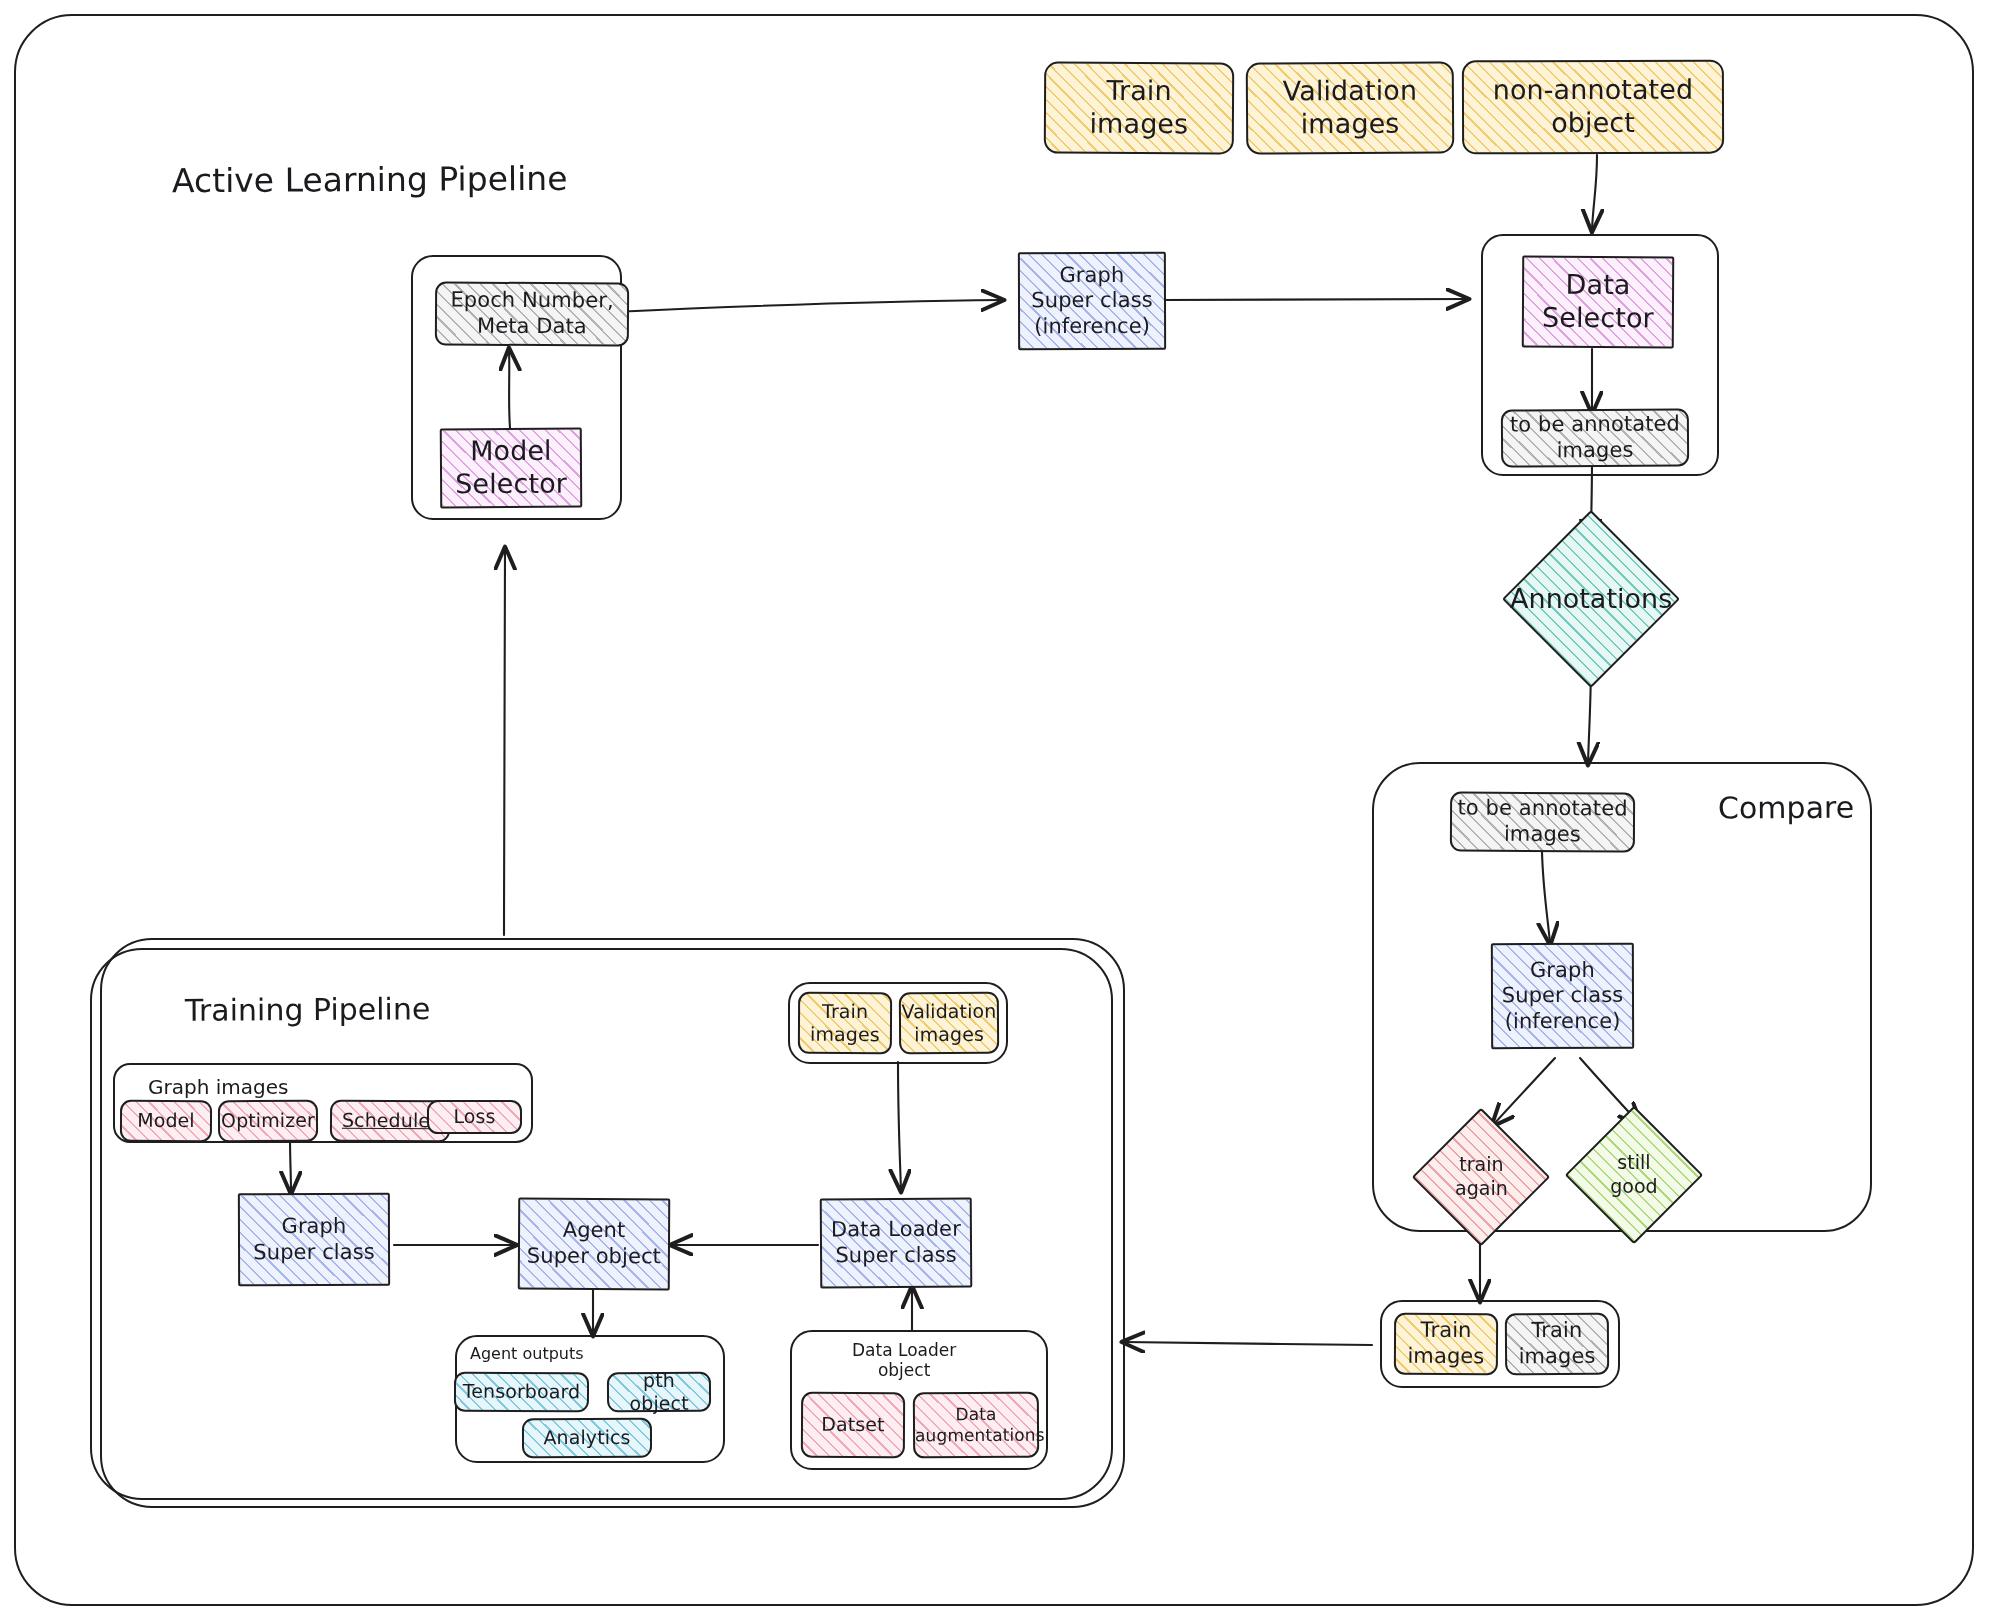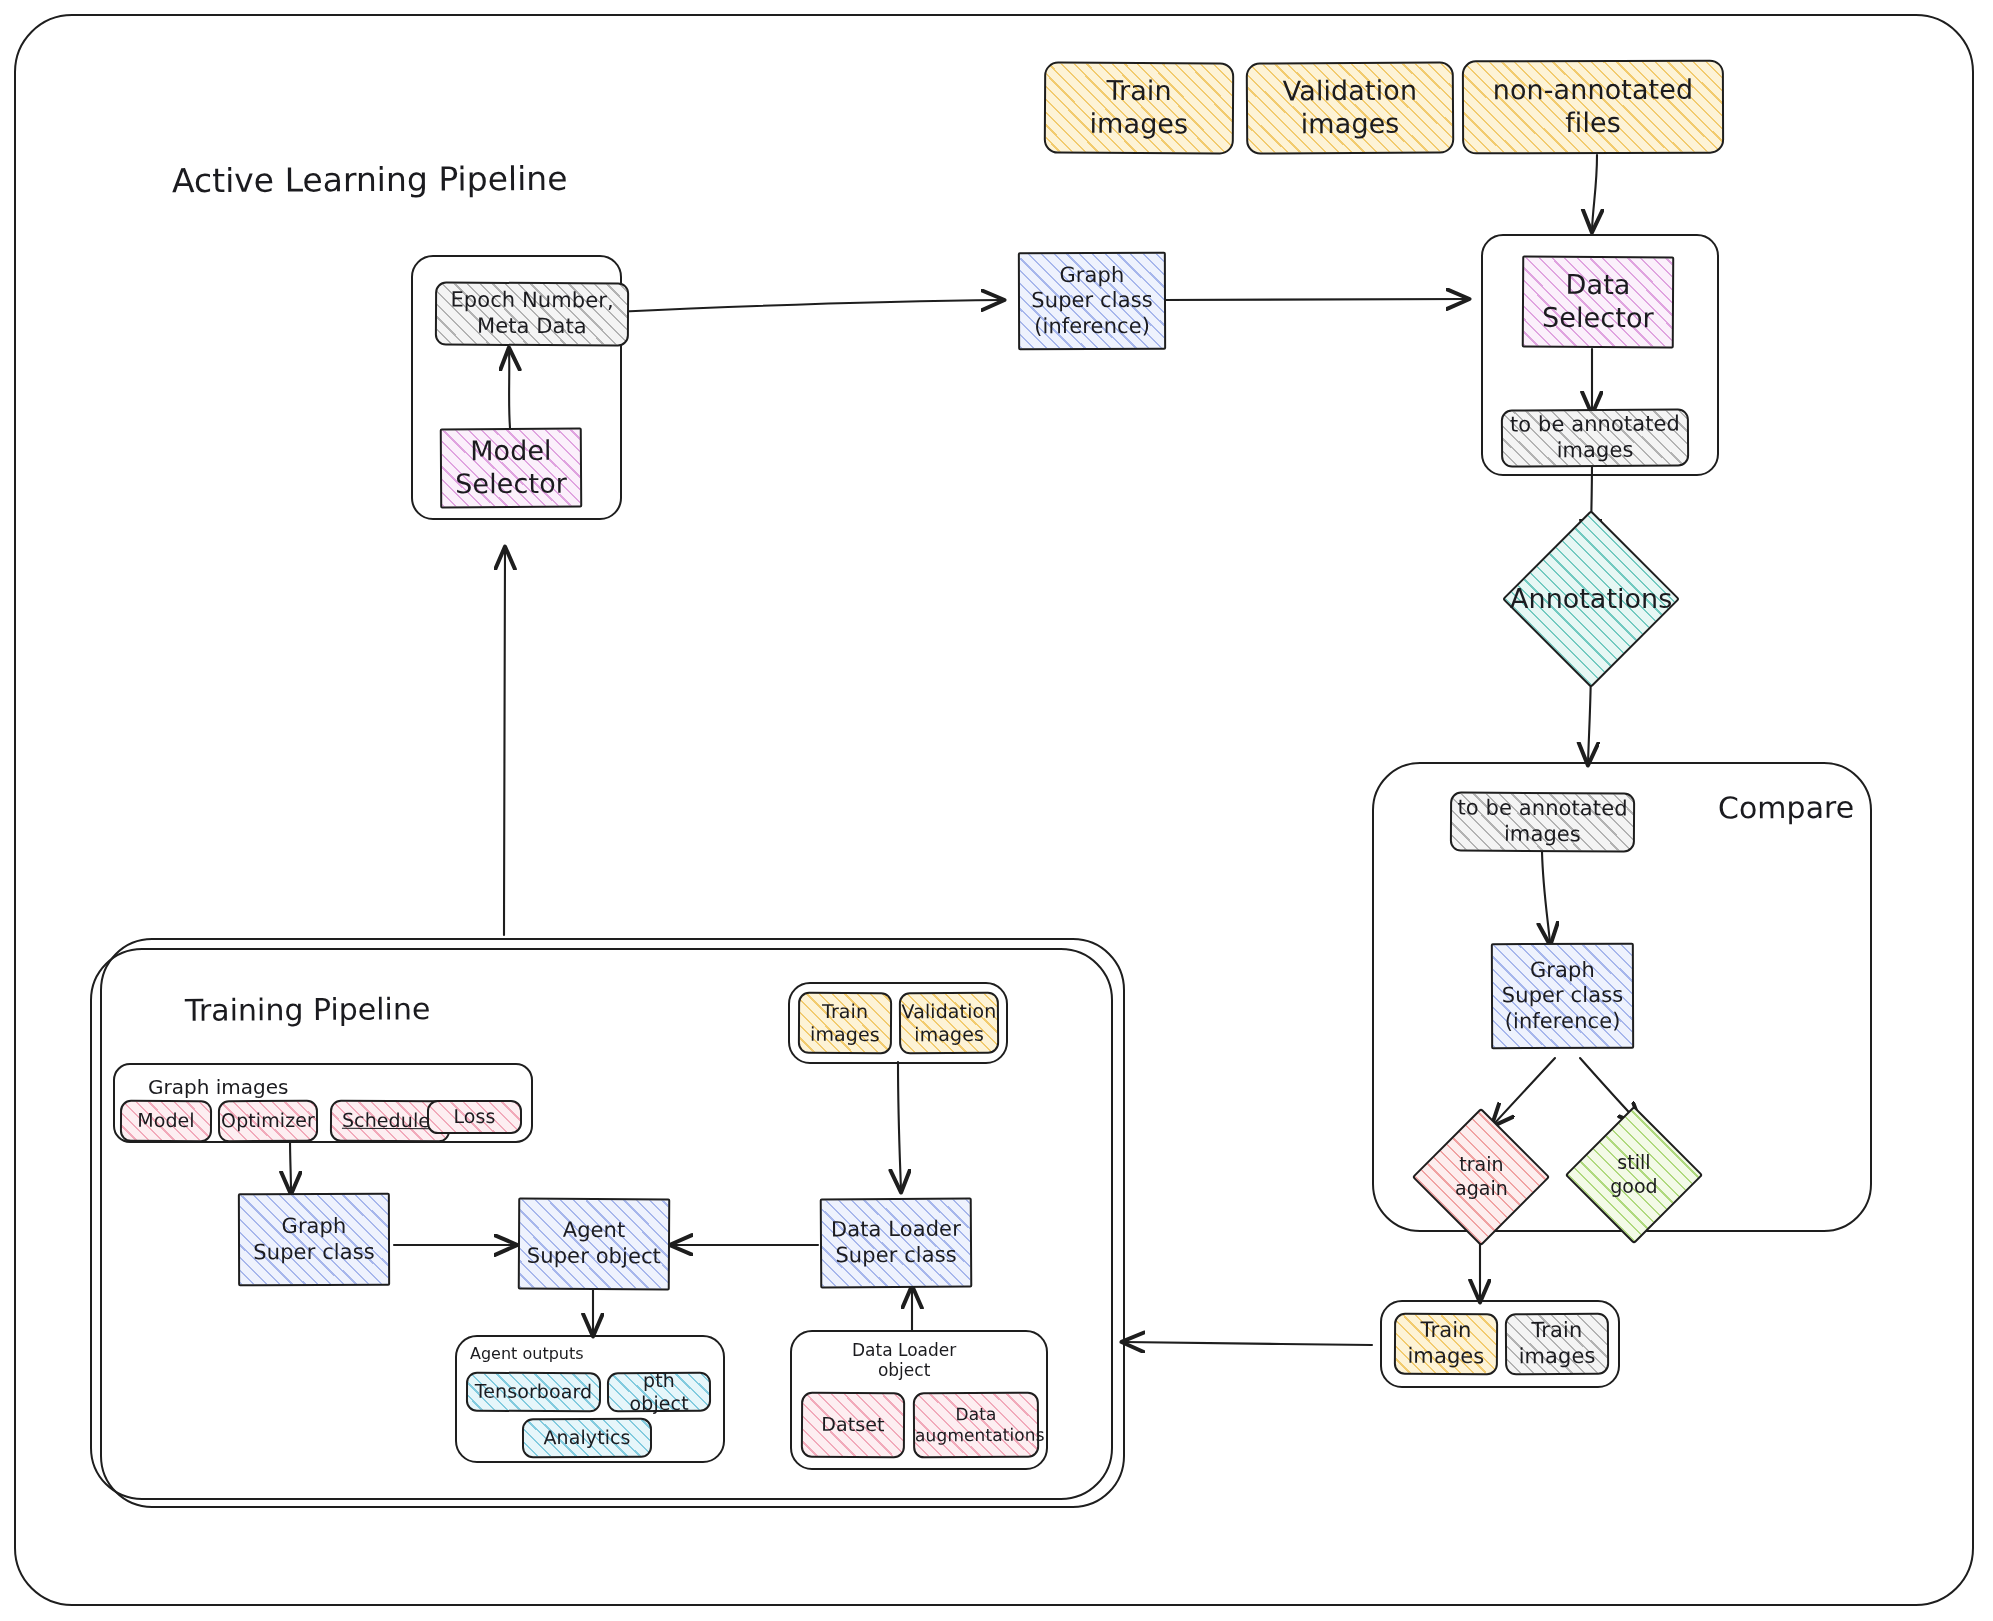--- a/index.html
+++ b/index.html
@@ -161,21 +161,21 @@
 images</span>
   </div>
 
   <div class="node rounded f-yellow s20 tw1" style="left:1246px;top:62px;width:208px;height:92px;">
     <span class="lbl">Validation
 images</span>
   </div>
 
   <div class="node rounded f-yellow s20 tw3" style="left:1462px;top:60px;width:262px;height:94px;">
     <span class="lbl">non-annotated
-files</span>
+object</span>
   </div>
 
   <div class="container grp" style="left:411px;top:255px;width:211px;height:265px;"></div>
 
   <div class="node rounded-sm f-grey s15 tw2" style="left:435px;top:282px;width:194px;height:64px;">
     <span class="lbl">Epoch Number,
 Meta Data</span>
   </div>
 
   <div class="node sharp f-purple s20 tw1" style="left:440px;top:428px;width:142px;height:80px;">
@@ -274,21 +274,21 @@
   </div>
 
   <div class="node sharp f-blue s15 tw1" style="left:820px;top:1198px;width:152px;height:90px;">
     <span class="lbl">Data Loader
 Super class</span>
   </div>
 
   <div class="container grp" style="left:455px;top:1335px;width:270px;height:128px;"></div>
   <div class="title t-sm" style="left:470px;top:1344px;font-size:16px;">Agent outputs</div>
 
-  <div class="node rounded-sm f-cyan s13 tw2" style="left:466px;top:1372px;width:135px;height:40px;text-align:center;">
+  <div class="node rounded-sm f-cyan s13 tw2" style="left:454px;top:1372px;width:135px;height:40px;text-align:center;">
     <span class="lbl">Tensorboard</span>
   </div>
   <div class="node rounded-sm f-cyan s13 tw1" style="left:607px;top:1372px;width:104px;height:40px;">
     <span class="lbl">pth object</span>
   </div>
   <div class="node rounded-sm f-cyan s13 tw3" style="left:522px;top:1418px;width:130px;height:40px;">
     <span class="lbl">Analytics</span>
   </div>
 
   <div class="container grp" style="left:790px;top:1330px;width:258px;height:140px;"></div>

